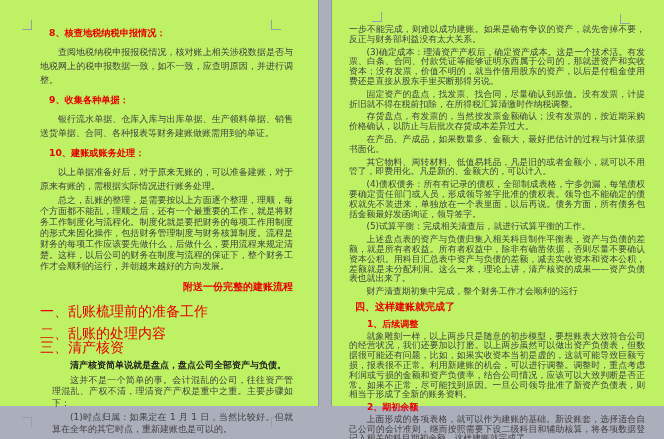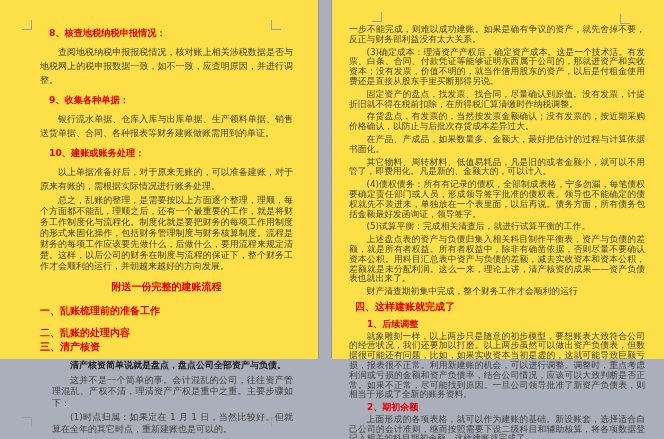--- a/index.html
+++ b/index.html
@@ -1,38 +1,38 @@
 <!DOCTYPE html>
 <html><head>
 <meta charset="utf-8">
 <style>
   html,body{margin:0;padding:0;background:#abaebb;}
   .viewport{
     position:relative;width:664px;height:439px;overflow:hidden;
     background:#abaebb;
     font-family:"DejaVu Sans","Liberation Sans",sans-serif;
   }
-  .page{position:absolute;top:0;height:359px;background:#fde047;}
+  .page{position:absolute;top:0;height:406px;background:#bef264;}
   .page-left{left:0;width:318px;border-right:1px solid #9193a2;}
   .page-right{left:331px;width:333px;border-left:1px solid #9193a2;}
 
   
   .content{position:absolute;color:#3f3f3f;text-align:justify;}
   .content-left{left:40px;width:253px;top:20px;font-size:9px;line-height:14px;}
   .content-right{left:17px;width:296px;top:22px;font-size:8.8px;line-height:9.8px;}
 
   .para{text-indent:2em;margin:3px 0 3px;}
   .lh11{line-height:11.5px;margin-left:12px;}
   .lh10{line-height:11px;}
   .para-b{font-weight:bold;color:#1f1f1f;}
   .cont{text-indent:0;}
 
   .h-num{color:#e60000;font-weight:bold;font-size:9.2px;margin:6px 0 5px 9px;}
-  .doc-title{color:#e60000;font-weight:bold;text-align:center;font-size:10px;margin:8px 0 0;}
-  .h1{color:#e60000;font-weight:bold;font-size:10px;margin:0;}
+  .doc-title{color:#e60000;font-weight:bold;text-align:right;font-size:10px;margin:8px 0 0;}
+  .h1{color:#e60000;font-weight:normal;font-size:14px;margin:0;}
   .h1-r{color:#e60000;font-weight:bold;font-size:10px;margin:5px 0 0 6px;}
   .sub-red{color:#e60000;font-weight:bold;font-size:9px;text-indent:2em;margin:8px 0 0;}
 
   .mt6{margin-top:6px;}.mt10{margin-top:10px;}
   .mt15{margin-top:8px;}.mt26{}.mt2{margin-top:2px;}
   .mt3{margin-top:3px;}.mb0{margin-bottom:0;}
 
   
   .mark{position:absolute;width:9px;height:9px;border:0 solid #9a9caa;}
   .mark.tl{border-right-width:1px;border-bottom-width:1px;}

